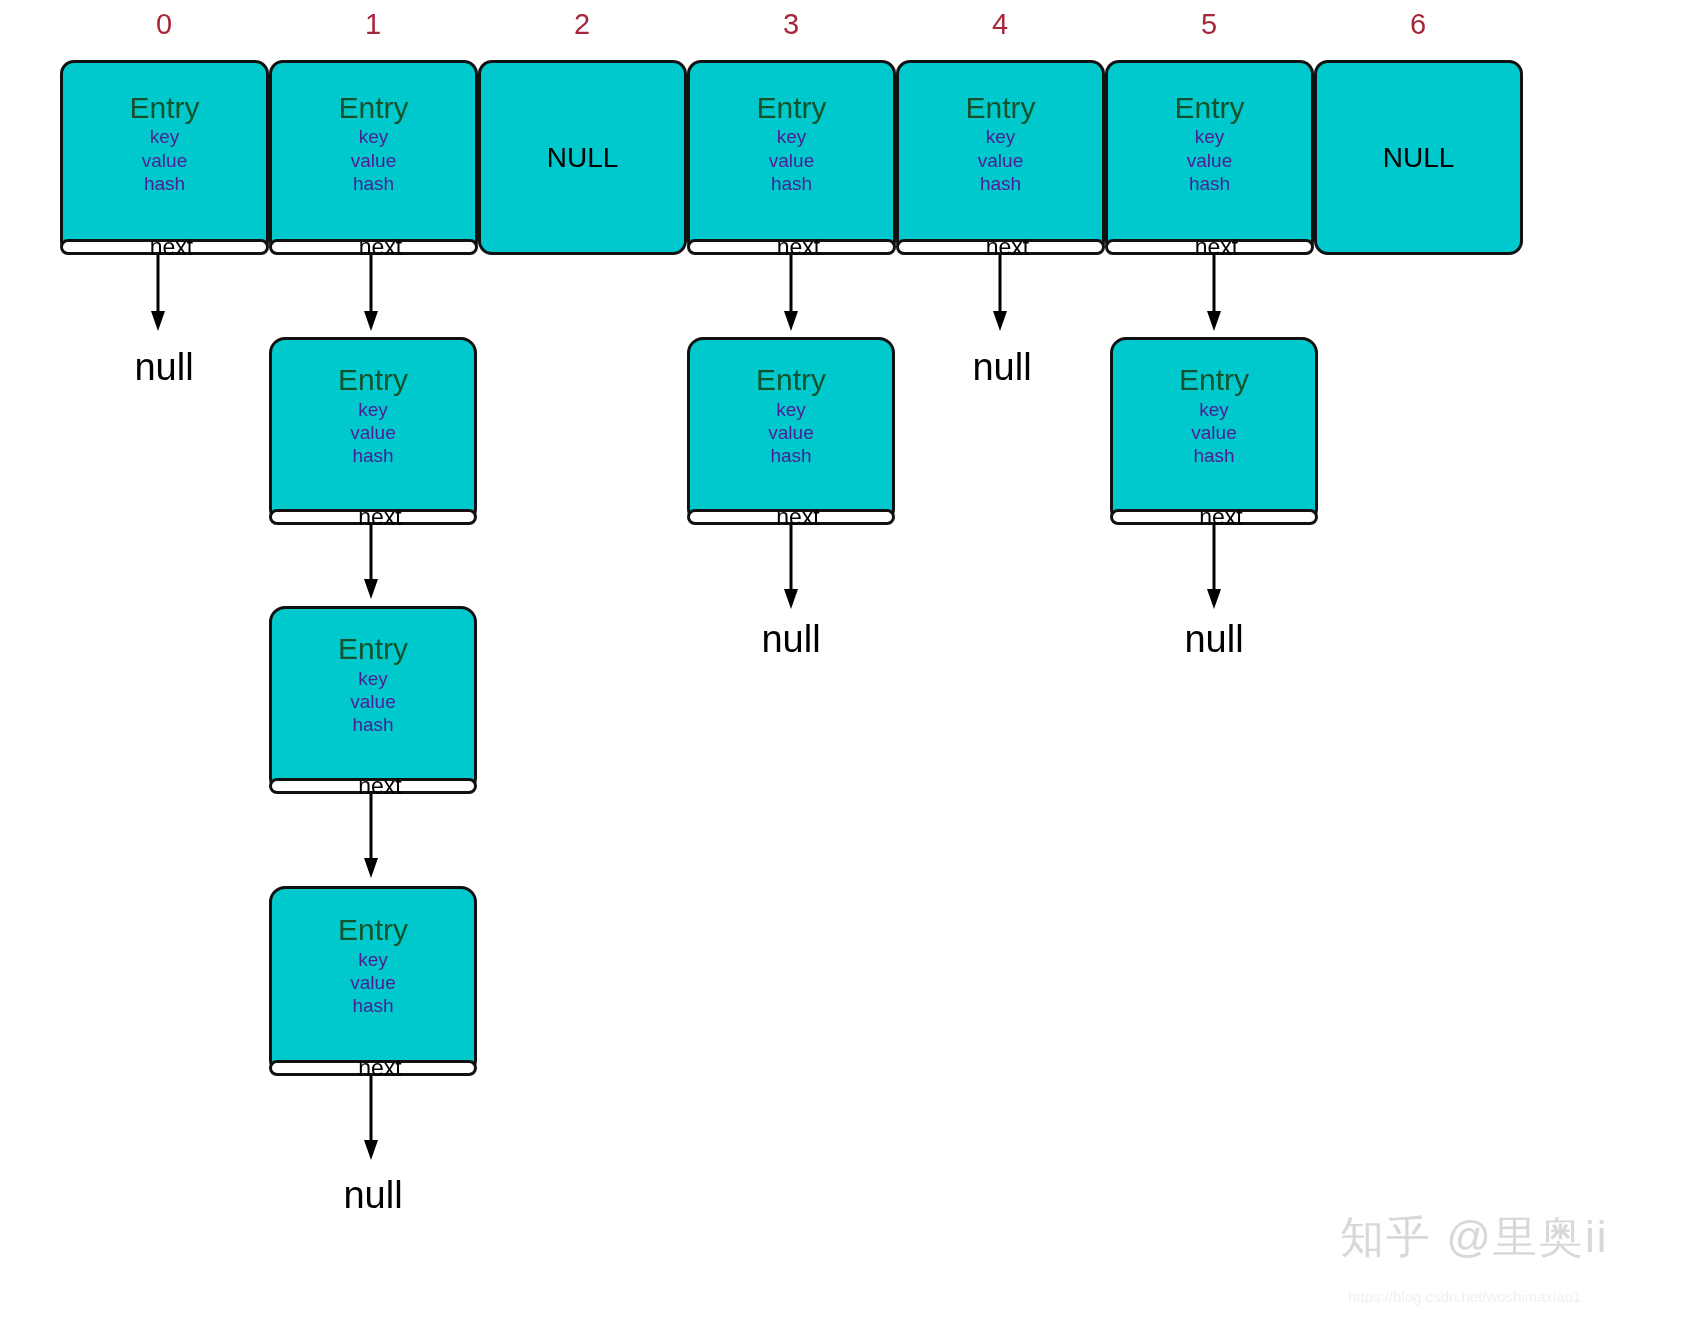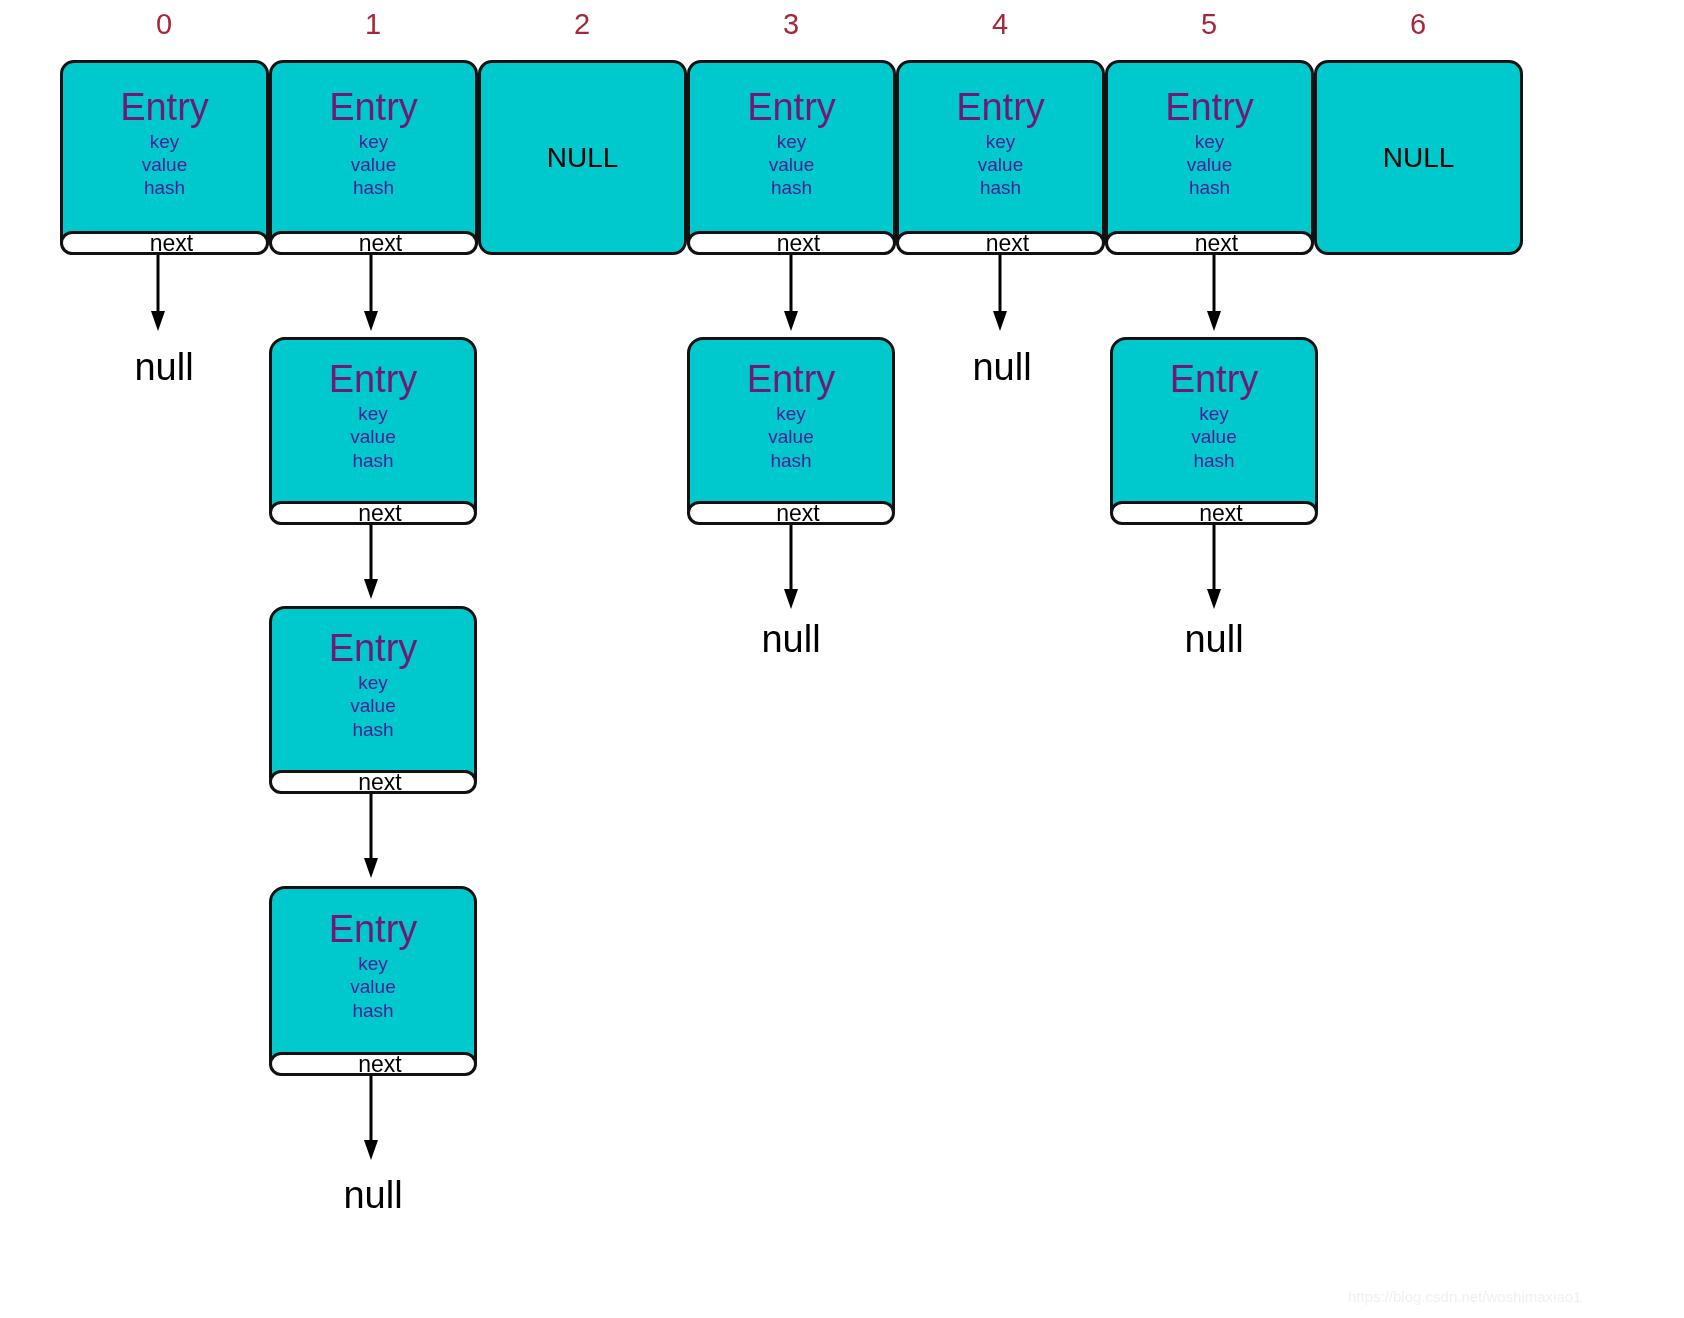--- a/index.html
+++ b/index.html
@@ -51,38 +51,38 @@
     left: 0;
     right: 0;
     top: 0;
     display: flex;
     flex-direction: column;
     align-items: center;
     justify-content: center;
   }
 
   .entry-title {
-    font-size: 38px;
-    color: #701a75;
+    font-size: 30px;
+    color: #14532d;
     line-height: 1.05;
     margin-bottom: 2px;
   }
   .entry-field {
     font-size: 19px;
     color: #4c1d95;
     line-height: 1.22;
   }
 
   
   .next-bar {
     position: absolute;
     left: -3px;
     right: -3px;
     bottom: -3px;
-    height: 24px;
+    height: 16px;
     box-sizing: border-box;
     background: #ffffff;
     border: 3px solid #111111;
     border-radius: 14px;
     display: flex;
     align-items: center;
     justify-content: center;
     font-size: 23px;
     color: #000000;
     padding-left: 14px;
@@ -329,15 +329,16 @@
 
   <div class="arrow" style="left:1198px; top:525px; width:36px; height:90px;">
     <svg width="36" height="90" viewBox="0 0 36 90">
         <path d="M16,0 L16,70" stroke="#000" stroke-width="3" fill="none"></path>
         <path d="M16,84 L9,64 L23,64 Z" fill="#000"></path>
       </svg>
   </div>
 
   <div class="null-word" style="left:1110px; top:620px; width:208px;">null</div>
 
+  <div class="watermark" style="left:1340px; top:1208px;">知乎 @里奥ii</div>
   <div class="watermark-url" style="left:1348px; top:1288px;">https://blog.csdn.net/woshimaxiao1</div>
 
 </div>
 
 </body></html>

